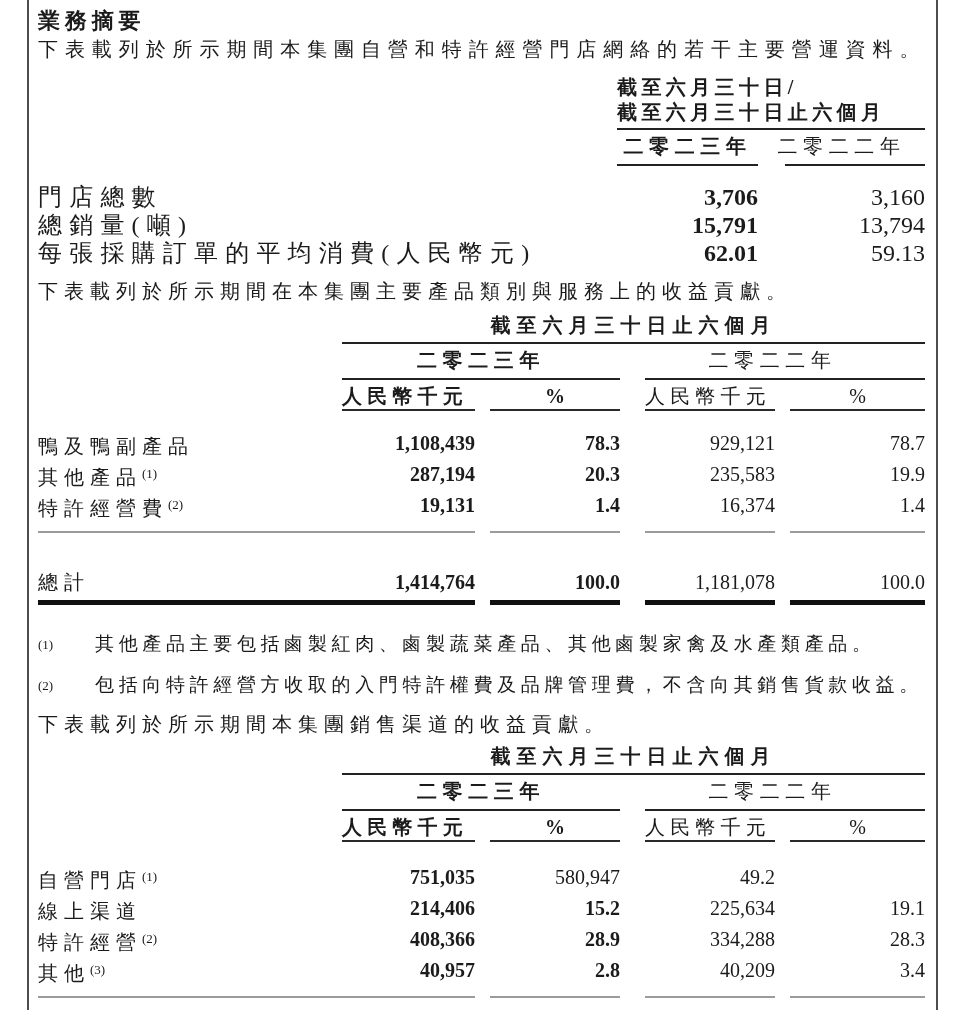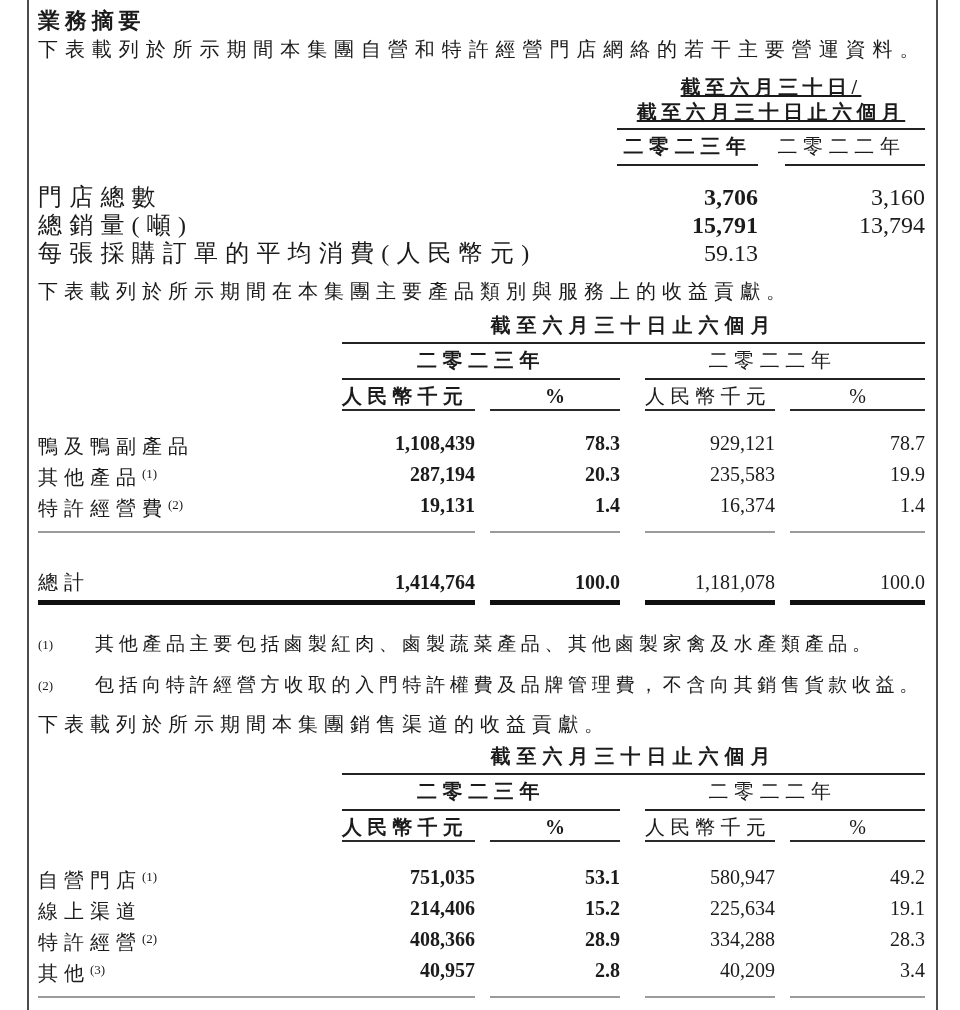--- a/index.html
+++ b/index.html
@@ -22,21 +22,21 @@
     font-family: "Liberation Sans", "DejaVu Sans", sans-serif;
   }
   .para {
     font-size: 20px; letter-spacing: 0.30em; line-height: 26px;
     white-space: nowrap;
   }
   .para.justify { white-space: normal; text-align: justify; text-align-last: justify; letter-spacing: 0.28em; }
 
   
   .t2-head { width: 308px; margin-left: auto; margin-top: 13px; }
-  .t2-period { font-size: 20px; font-weight: 700; letter-spacing: 0.22em; text-align: center; line-height: 25px; text-decoration: underline; }
+  .t2-period { font-size: 20px; font-weight: 700; letter-spacing: 0.22em; line-height: 25px; }
   .t2-period-box { border-bottom: 2px solid #222; padding-bottom: 3px; }
   .t2-years { display: flex; }
   .t2-years .half1 { width: 141px; }
   .t2-years .half2 { width: 167px; }
   .year-label { font-size: 20px; letter-spacing: 0.28em; text-align: center; padding: 3px 0 4px; }
   .year-label.bold { font-weight: 700; }
   .yr-rule { border-bottom: 2px solid #222; }
   .half2 .yr-rule { margin-left: 27px; }
 
   .t2-row { display: grid; grid-template-columns: 1fr 141px 167px; line-height: 28px; font-size: 24px; }
@@ -132,20 +132,21 @@
         <div class="num c2">3,706</div>
         <div class="num c3">3,160</div>
       </div>
       <div class="t2-row">
         <div class="lbl">總銷量(噸)</div>
         <div class="num c2">15,791</div>
         <div class="num c3">13,794</div>
       </div>
       <div class="t2-row">
         <div class="lbl">每張採購訂單的平均消費(人民幣元)</div>
+        <div class="num c2">62.01</div>
         <div class="num c3">59.13</div>
       </div>
     </div>
   </div>
 
   <p class="para mt-para2">下表載列於所示期間在本集團主要產品類別與服務上的收益貢獻。</p>
 
   <div class="mt-t2">
     <div class="t4-head">
       <div class="t4-period">截至六月三十日止六個月</div>
@@ -260,21 +261,20 @@
         <div></div>
         <div class="m15"></div>
         <div class="m25"></div>
         <div class="m15"></div>
     </div>
 
     <div class="t4-body t3-body">
       <div class="t4-row">
         <div class="lbl"><span>自營門店</span><span class="sup">(1)</span></div>
         <div class="num bold">751,035</div>
-        <div class="num bold p15">53.1</div>
         <div class="num p25">580,947</div>
         <div class="num p15">49.2</div>
       </div>
       <div class="t4-row">
         <div class="lbl"><span>線上渠道</span><span class="sup"></span></div>
         <div class="num bold">214,406</div>
         <div class="num bold p15">15.2</div>
         <div class="num p25">225,634</div>
         <div class="num p15">19.1</div>
       </div>

